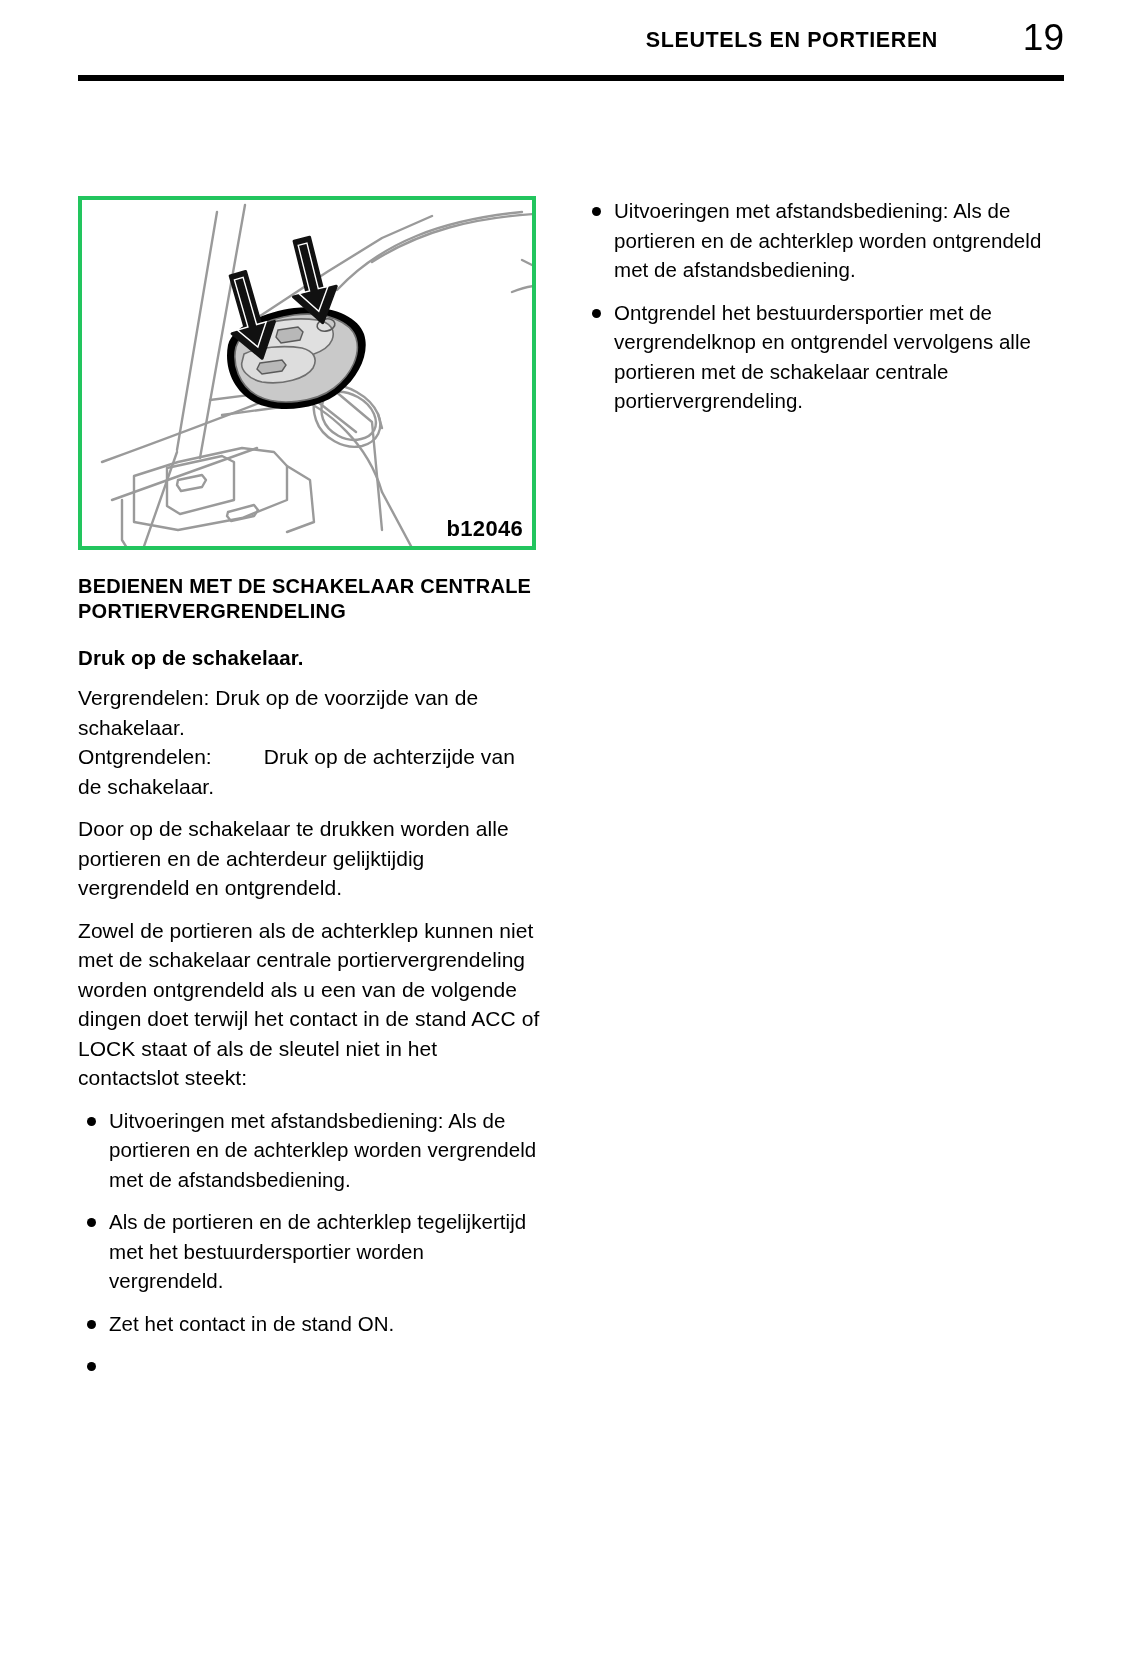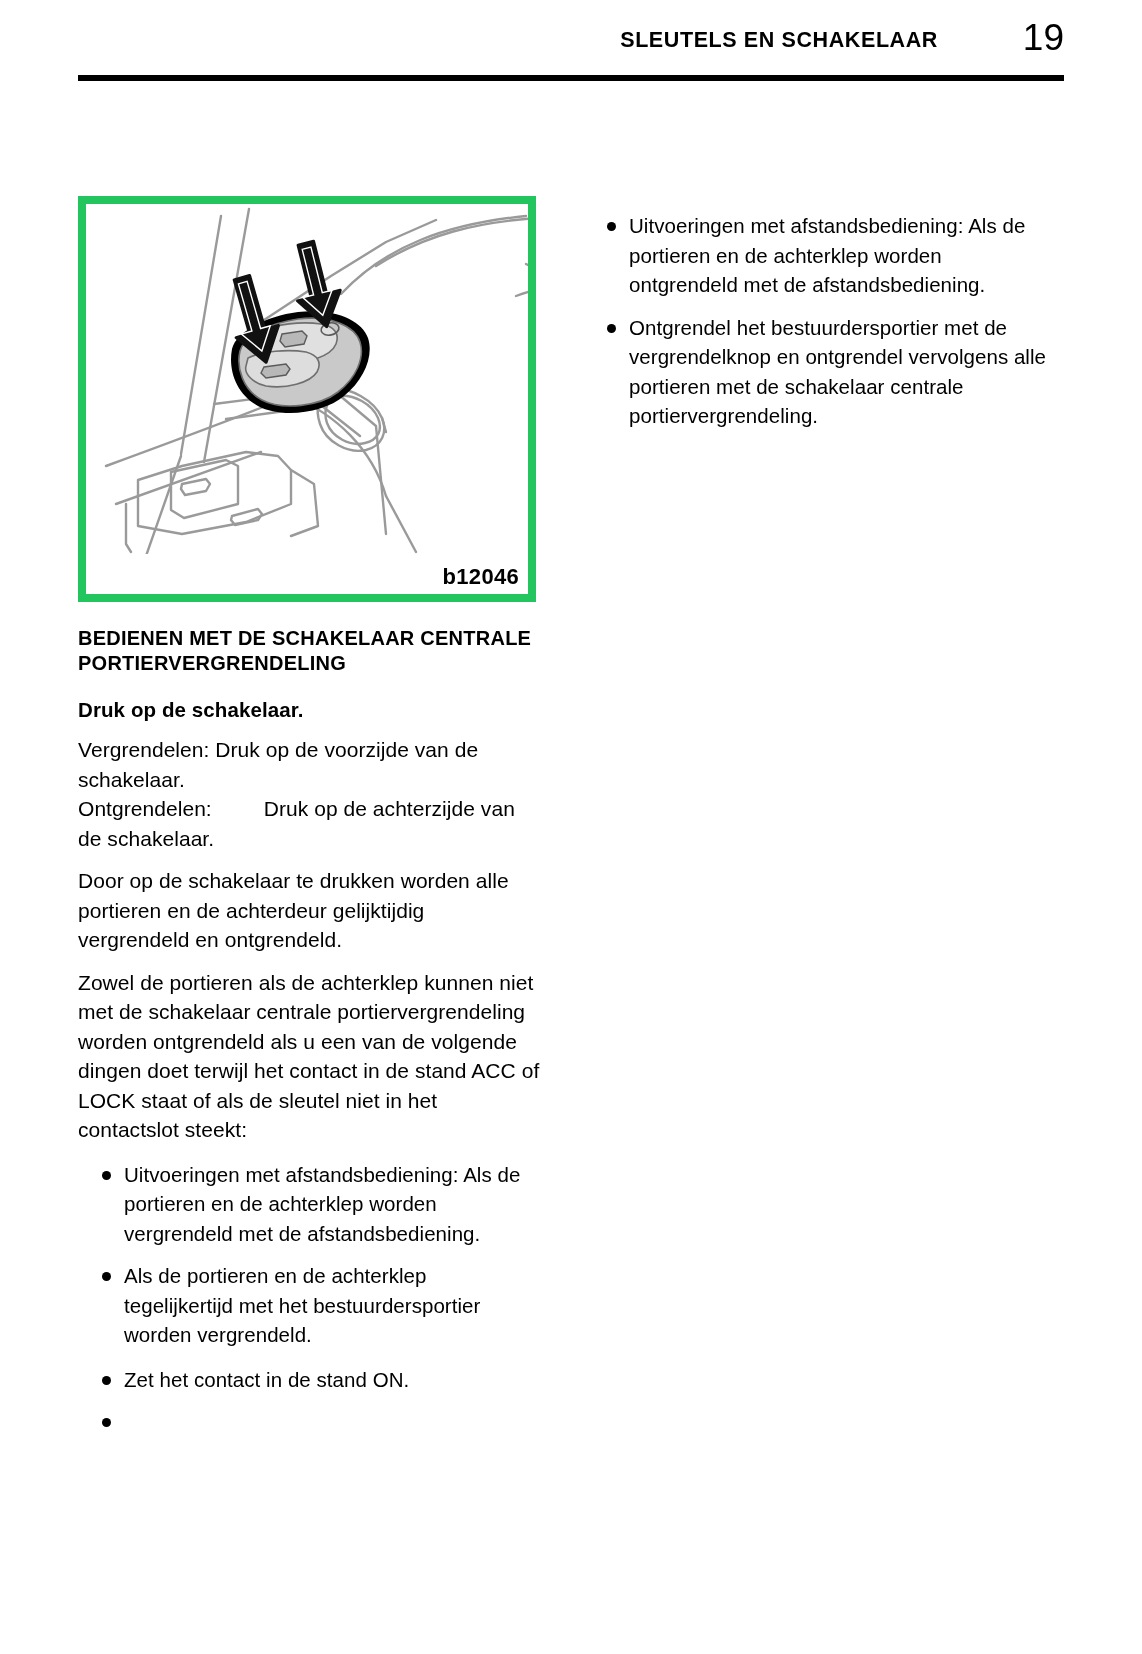--- a/index.html
+++ b/index.html
@@ -61,22 +61,22 @@
     position: absolute;
     left: 583px;
     top: 196px;
     width: 481px;
   }
 
   
   .figure-box {
     position: relative;
     width: 458px;
-    height: 406px;
-    border: 8px solid #22c55e;
+    height: 354px;
+    border: 4px solid #22c55e;
     box-sizing: border-box;
     background: #fff;
     overflow: hidden;
   }
   .figure-box svg {
     position: absolute;
     left: 0;
     top: 0;
     display: block;
   }
@@ -119,21 +119,21 @@
   p.tight {
     margin-top: 0px;
   }
   .tabgap {
     display: inline-block;
     width: 52px;
   }
 
   ul.bullets {
     list-style: none;
-    margin: 15px;
+    margin: 0;
     padding: 0;
   }
   ul.bullets li {
     position: relative;
     font-size: 20.5px;
     line-height: 29.5px;
     padding-left: 31px;
     margin-top: 13px;
     letter-spacing: 0.05px;
   }
@@ -148,21 +148,21 @@
     height: 9px;
     border-radius: 50%;
     background: #000;
   }
   .blk-gap-sm { margin-top: 12px; }
 </style>
 </head>
 <body>
 
 <div class="page-header">
-  <div class="header-title">SLEUTELS EN SCHAKELAAR</div>
+  <div class="header-title">SLEUTELS EN PORTIEREN</div>
   <div class="header-pageno">19</div>
   <div class="header-rule"></div>
 </div>
 
 <div class="col-left">
 
   <div class="figure-box">
     <svg width="454" height="350" viewBox="0 0 454 350" xmlns="http://www.w3.org/2000/svg">
       <g fill="none" stroke="#9a9a9a" stroke-width="2.4" stroke-linecap="round" stroke-linejoin="round">
 

